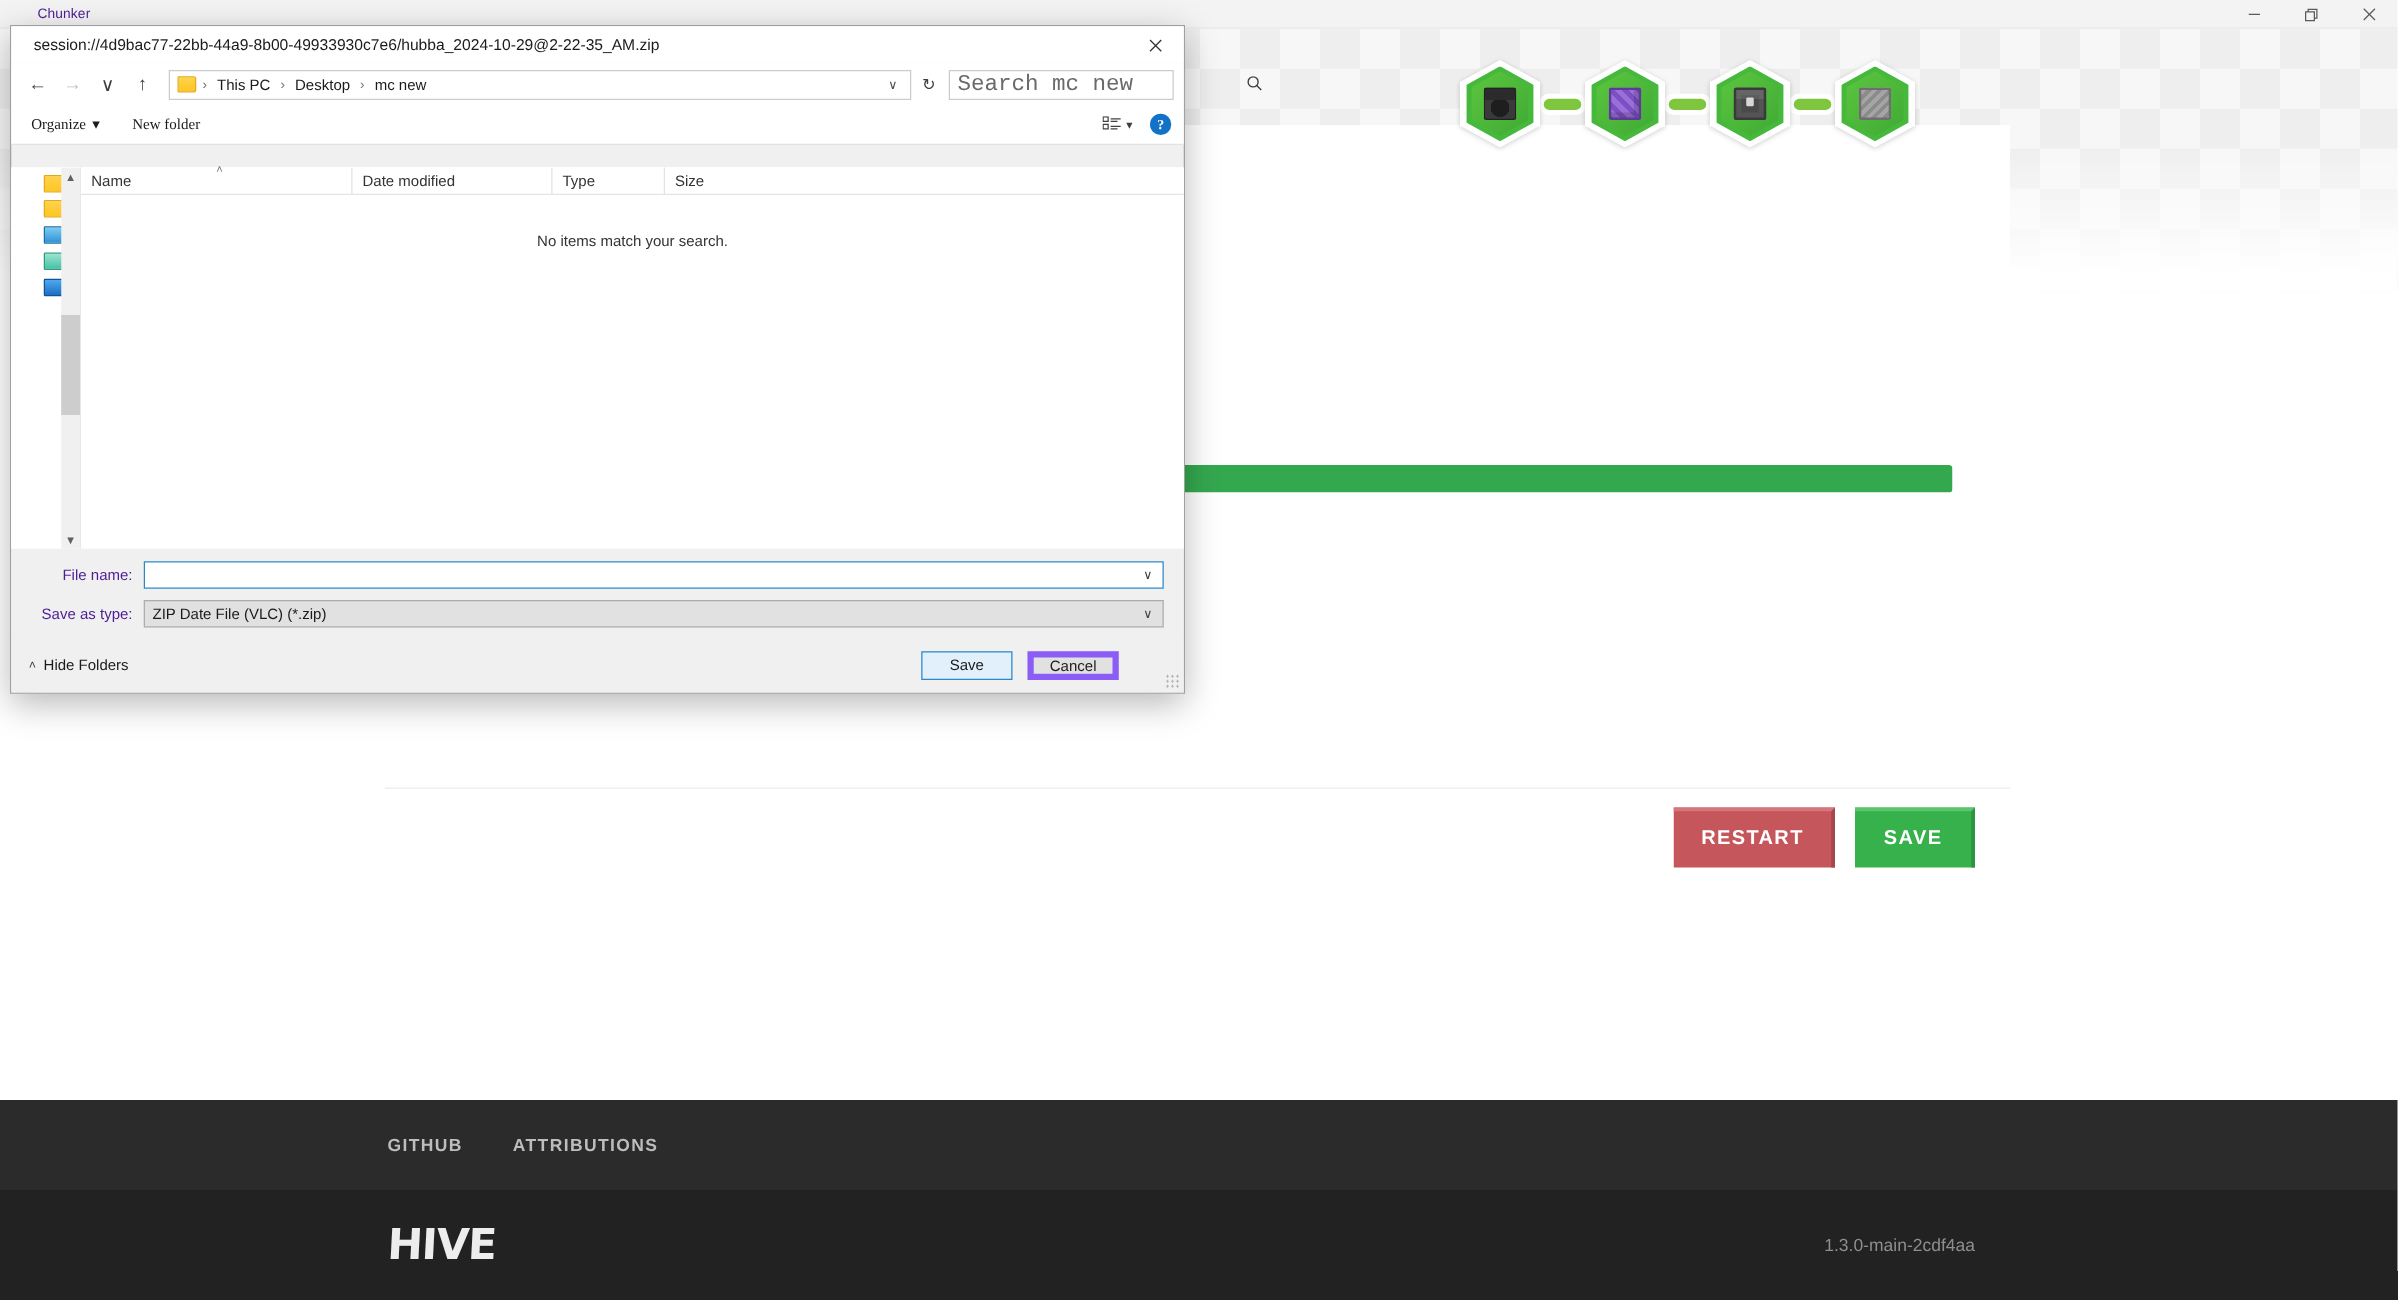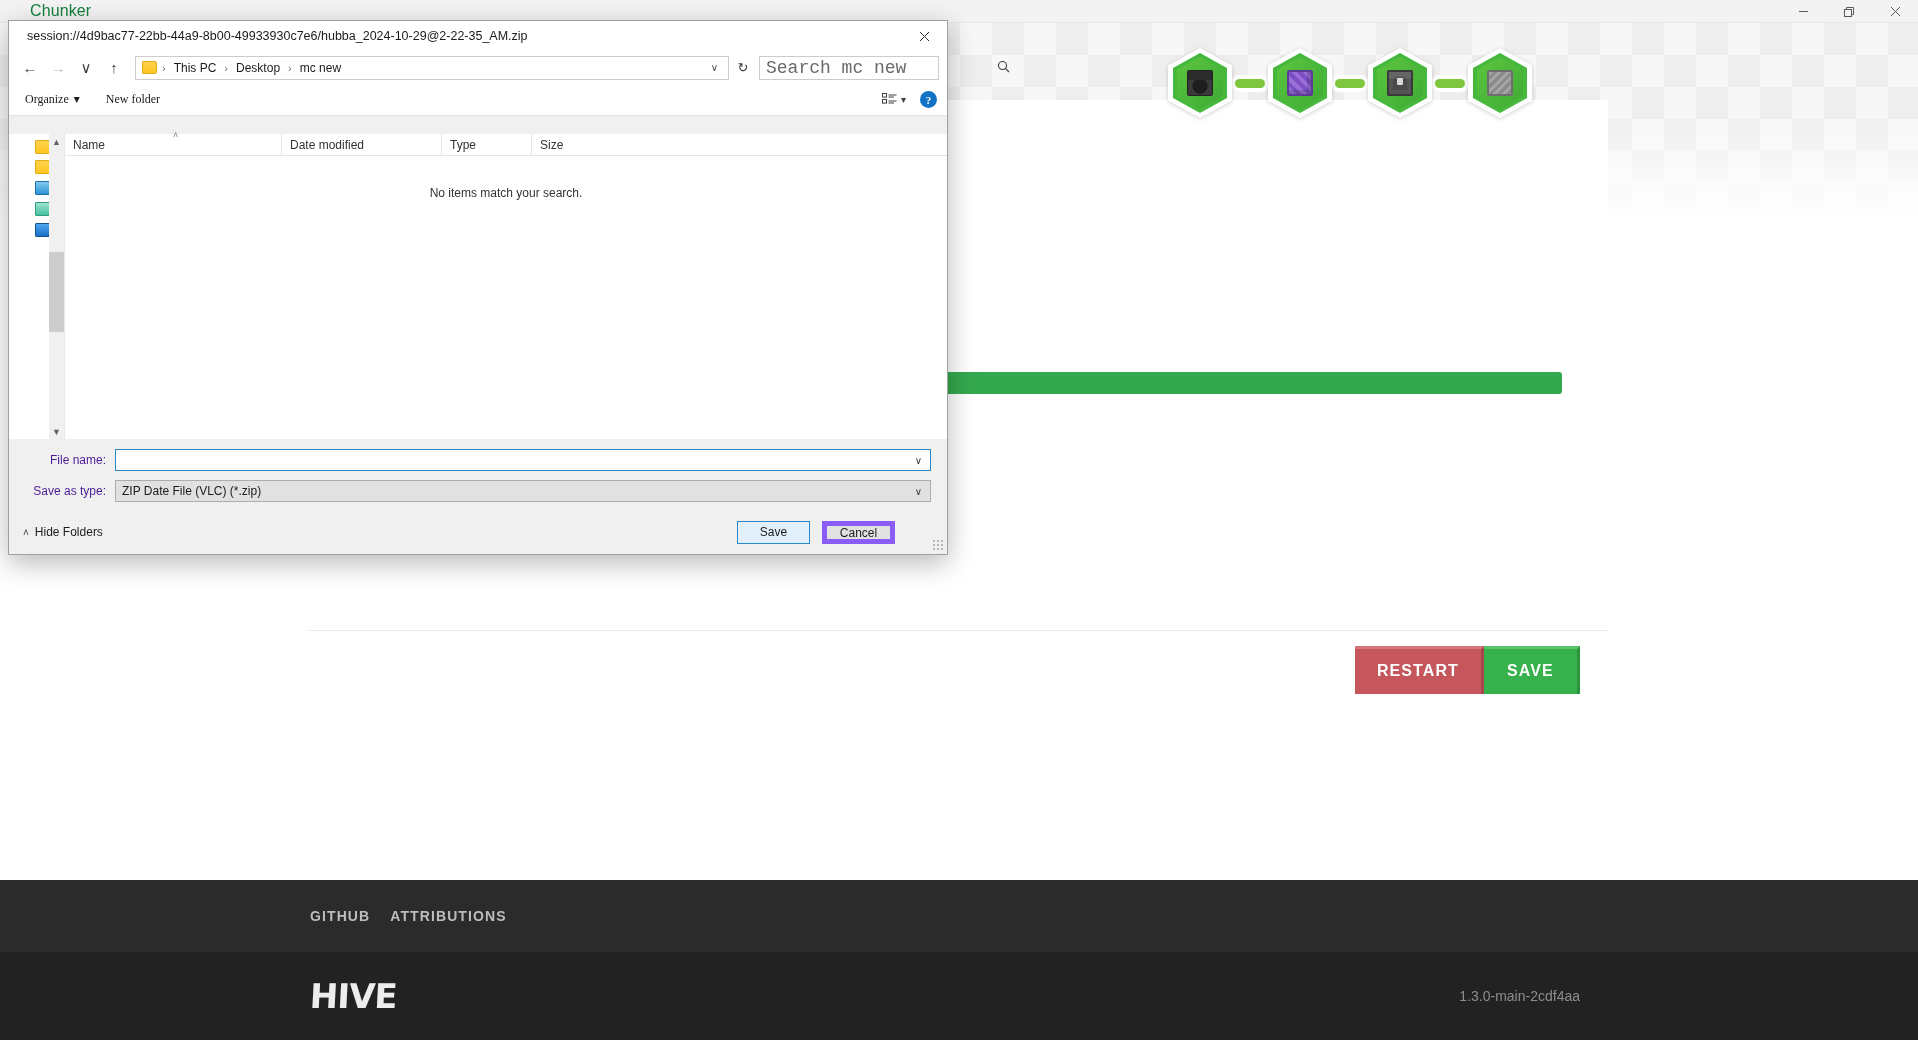--- a/index.html
+++ b/index.html
@@ -36,22 +36,22 @@
     flex: 0 0 auto;
   }
   .grass-block {
     width: 14px; height: 14px;
     background:
       linear-gradient(#4e9a32 0 34%, #7a5a3c 34% 100%);
     border-radius: 1px;
     box-shadow: inset 0 0 0 1px rgba(0,0,0,.18);
   }
   #titlebar .tb-title {
-    font-size: 16px;
-    color: #15803d;
+    font-size: 11px;
+    color: #4c1d95;
     letter-spacing: .1px;
   }
   #win-controls {
     position: absolute;
     right: 0; top: 0;
     height: 23px;
     display: flex;
   }
   #win-controls .wc {
     width: 46px; height: 23px;
@@ -209,20 +209,21 @@
   }
   #card-footer {
     position: absolute;
     left: 0; right: 0; bottom: 0;
     height: 78px;
     border-top: 1px solid #ececec;
     display: flex;
     align-items: center;
     justify-content: flex-end;
     padding-right: 28px;
+    gap: 16px;
   }
   .card-btn {
     height: 48px;
     min-width: 96px;
     padding: 0 22px;
     border: none;
     color: #fff;
     font-size: 16px;
     font-weight: 700;
     letter-spacing: 1.1px;
@@ -234,21 +235,21 @@
 
   
   #footer-links {
     position: absolute;
     left: 0; top: 880px;
     width: 1918px; height: 72px;
     background: #2b2b2b;
     display: flex;
     align-items: center;
     padding-left: 310px;
-    gap: 20px;
+    gap: 40px;
   }
   #footer-links a {
     color: #bdbdbd;
     font-size: 14px;
     font-weight: 700;
     letter-spacing: 1.1px;
     text-decoration: none;
   }
   #footer-legal {
     position: absolute;

